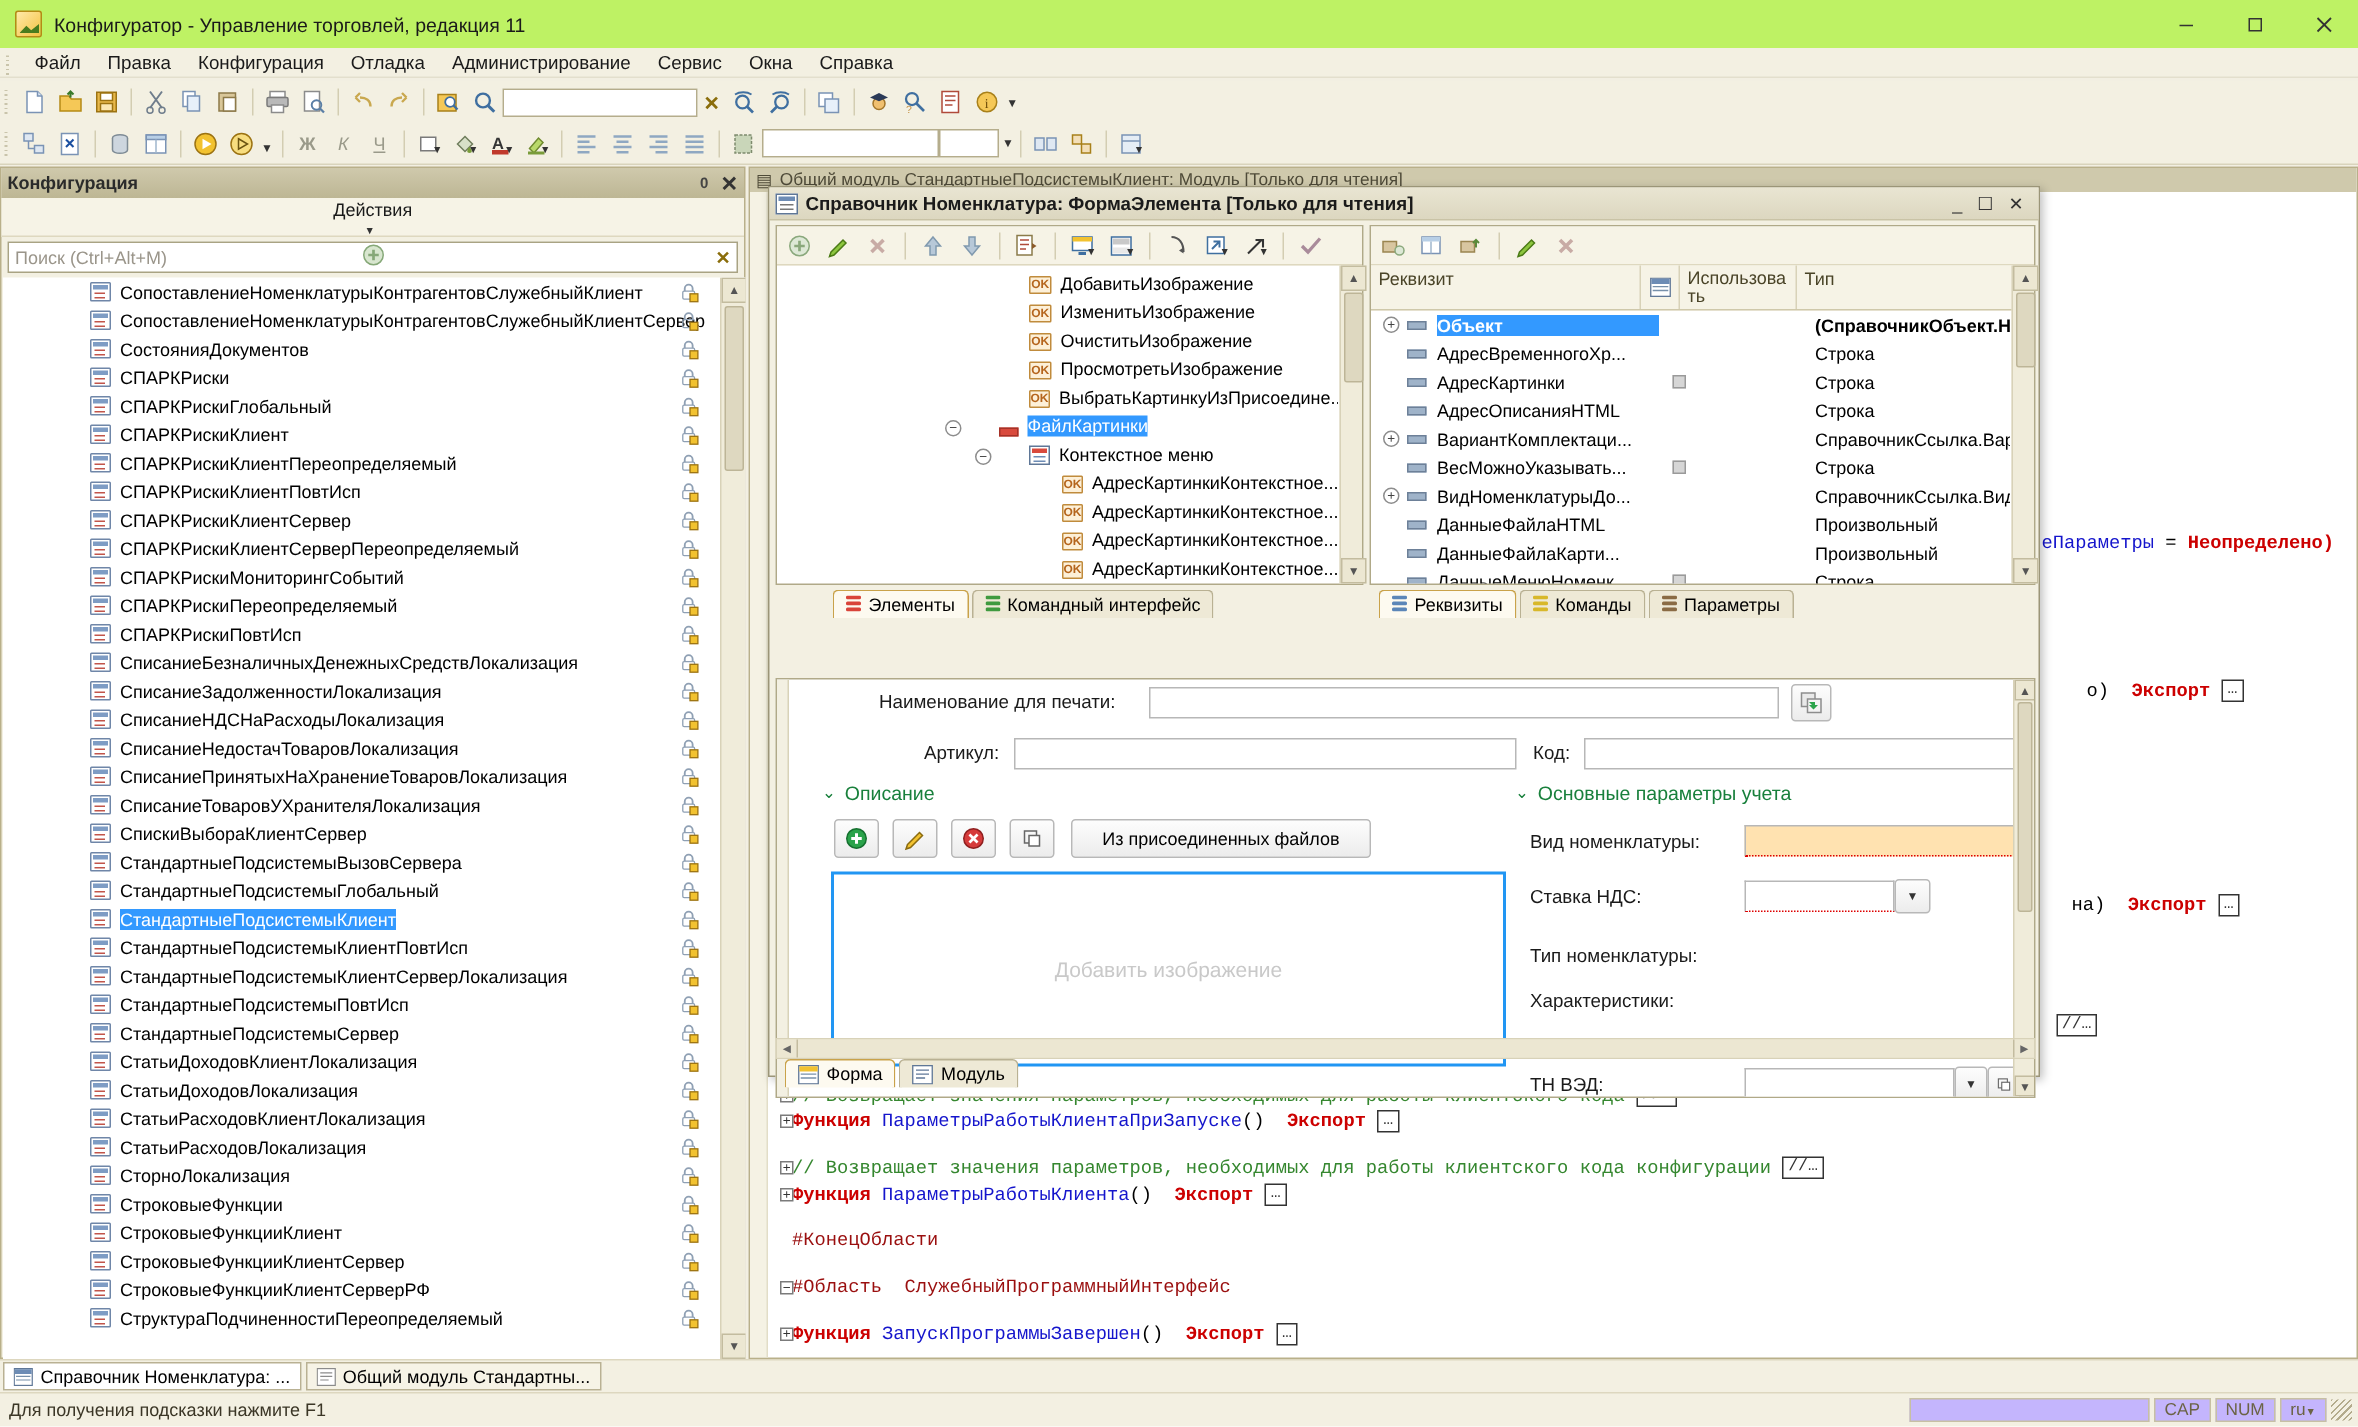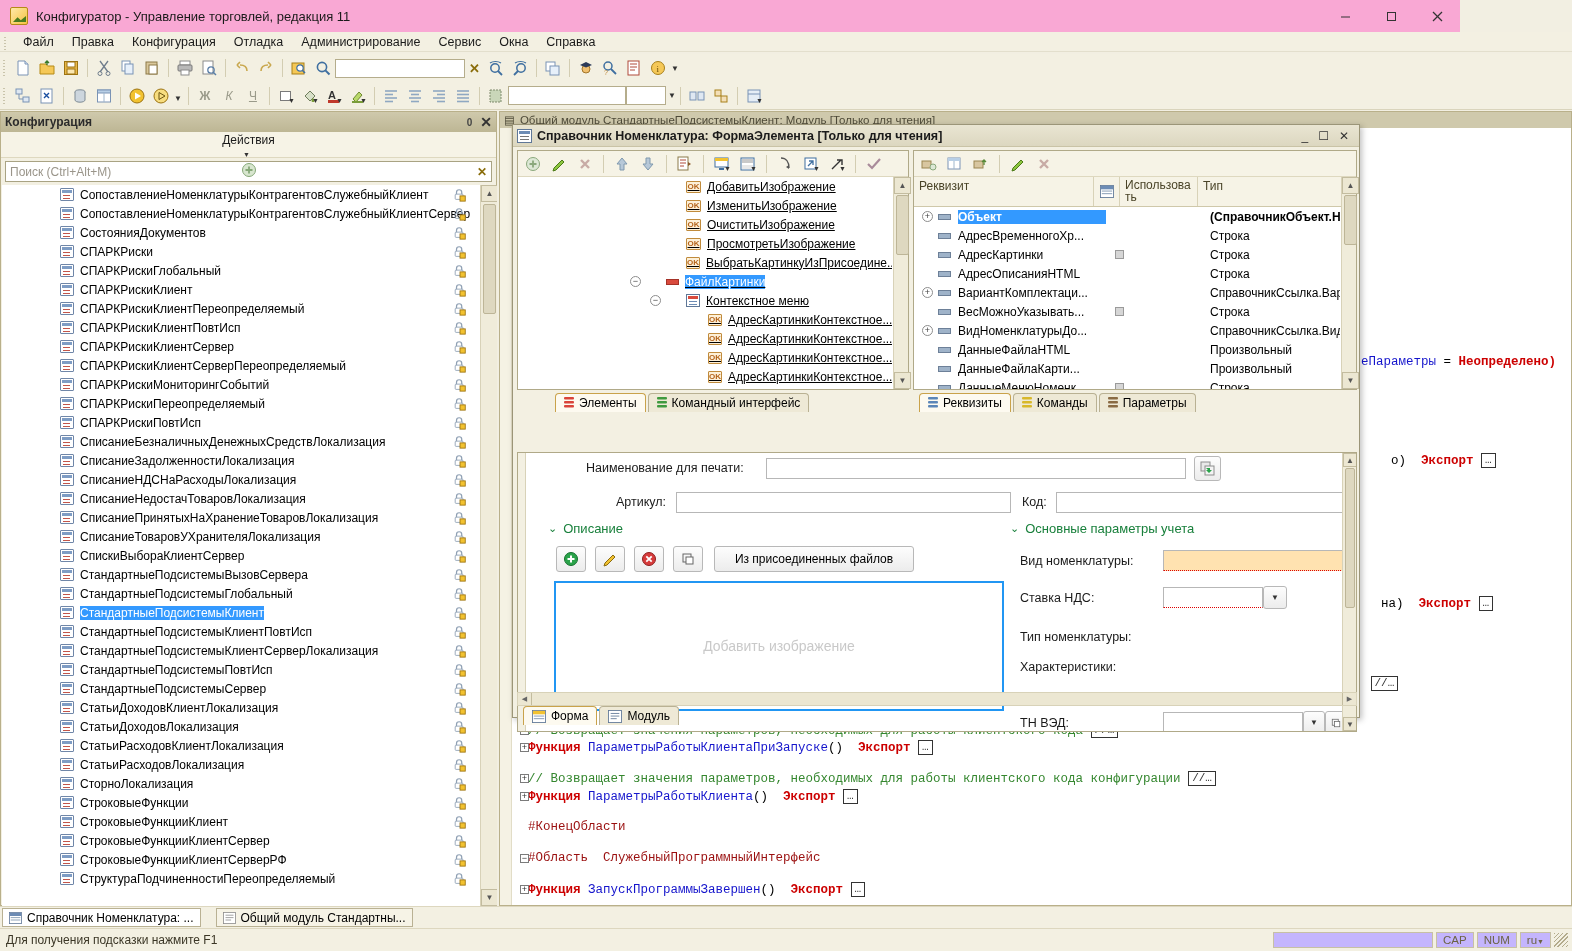--- a/index.html
+++ b/index.html
@@ -6,22 +6,22 @@
   html, body { margin:0; padding:0; }
   body {
     width:1572px; height:951px; overflow:hidden;
     font-family:"Liberation Sans", sans-serif;
     font-size:12px; color:#000;
     background:#ffffff;
   }
   #app { position:relative; width:1572px; height:951px; background:#f2efe2; }
 
   
-  .titlebar { position:absolute; left:0; top:0; width:1460px; height:32px;
-    background:#f9a8d4; display:flex; align-items:center; }
+  .titlebar { position:absolute; left:0; top:0; width:1572px; height:32px;
+    background:#bef264; display:flex; align-items:center; }
   .titlebar .tb-icon { width:18px; height:18px; margin-left:10px; margin-right:8px;
     background:linear-gradient(135deg,#ffe9a8,#f5c242); border:1px solid #b58a16;
     border-radius:2px; position:relative; }
   .titlebar .tb-icon:after { content:""; position:absolute; left:2px; top:8px; width:13px;height:6px;
     background:#4a7c1e; clip-path:polygon(0 100%,35% 20%,60% 70%,100% 0,100% 100%); }
   .titlebar .tb-title { font-size:13px; color:#1a1a1a; }
   .winbtns { margin-left:auto; display:flex; height:32px; }
   .winbtn { width:46px; height:32px; display:flex; align-items:center; justify-content:center;
     font-size:14px; color:#333; }
 
@@ -121,21 +121,21 @@
   .dlg-title .dico:before{content:"";position:absolute;left:1px;top:1px;right:1px;height:3px;background:#6d8cb5;}
   .dlg-title .dico:after{content:"";position:absolute;left:2px;top:6px;right:2px;height:1px;background:#777;
      box-shadow:0 3px 0 #777;}
   .dlg-title .dt { font-weight:bold; font-size:12.5px; color:#1a1a1a; }
   .dlg-wb { margin-left:auto; display:flex; gap:10px; padding-right:6px; font-size:12px; color:#333;}
 
   .dlg-body { position:relative; width:100%; height:572px; }
   .pane { position:absolute; background:#fff; border:1px solid #b0a988; }
   .pane-toolbar { height:26px; background:#f6f3e6; border-bottom:1px solid #ded8bf;
      display:flex; align-items:center; padding:0 3px; gap:2px; }
-  .elrow { height:19px; display:flex; align-items:center; white-space:nowrap; position:relative;text-decoration:underline;}
+  .elrow { height:19px; display:flex; align-items:flex-end; white-space:nowrap; position:relative;}
   .okico { width:15px;height:12px; border:1px solid #c08b3c; background:#fdf0d8; color:#b5651d;
      font-size:8px; line-height:10px; text-align:center; font-weight:bold; margin-right:6px;
      font-family:"Liberation Sans",sans-serif; border-radius:1px;}
   .minusico { width:13px; height:6px; background:#d94a3d; border:1px solid #a53228; margin-right:6px;}
   .expander { width:11px;height:11px;border:1px solid #8d8d8d; border-radius:50%; background:#fff;
      color:#444; font-size:9px; line-height:9px; text-align:center; position:absolute;
      font-family:"Liberation Sans",sans-serif; }
   .cmico { width:14px;height:13px;background:#fff;border:1px solid #5f7797;margin-right:6px;position:relative;}
   .cmico:before{content:"";position:absolute;left:1px;top:1px;right:1px;height:3px;background:#d94a3d;}
   .cmico:after{content:"";position:absolute;left:2px;top:6px;right:2px;height:1px;background:#6d8cb5;
@@ -166,21 +166,21 @@
   .imgdrop { border:2px solid #2196f3; background:#fff; display:flex; align-items:center;
      justify-content:center; color:#c9c9c9; font-size:14px; }
   .reqfield { background:#ffe2b0; border:1px solid #b7b7b7; height:21px;
      border-bottom:1px dotted #d00; }
   .dotunder { border-bottom:1px dotted #d00; }
 
   .hscroll { height:14px; background:#f0ecda; border:1px solid #d8d2b8; display:flex; align-items:center;}
 
   
   .taskbar { position:absolute; left:0; top:906px; width:1572px; height:22px; background:#f3f0e2;
-     display:flex; align-items:center; padding-left:2px; gap:15px; border-top:1px solid #ddd7bf;}
+     display:flex; align-items:center; padding-left:2px; gap:3px; border-top:1px solid #ddd7bf;}
   .taskbtn { height:19px; background:#f6f3e6; border:1px solid #b9b193; display:flex;
      align-items:center; gap:5px; padding:0 6px; font-size:12px; }
   .taskbtn.active { background:#ffffff; }
   .statusbar { position:absolute; left:0; top:928px; width:1572px; height:23px;
      background:#f3f0e2; border-top:1px solid #ddd7bf; display:flex; align-items:center; }
   .status-msg { padding-left:6px; font-size:12px; color:#3b3626; }
   .status-right { margin-left:auto; display:flex; align-items:center; gap:3px; padding-right:4px;}
   .sbox { border:1px solid #c7c0a4; padding:1px 6px; font-size:11.5px; color:#6b6345; background:#c4b5fd;}
   .sbox.wide { width:160px; }
   .grippy { width:14px;height:14px;

